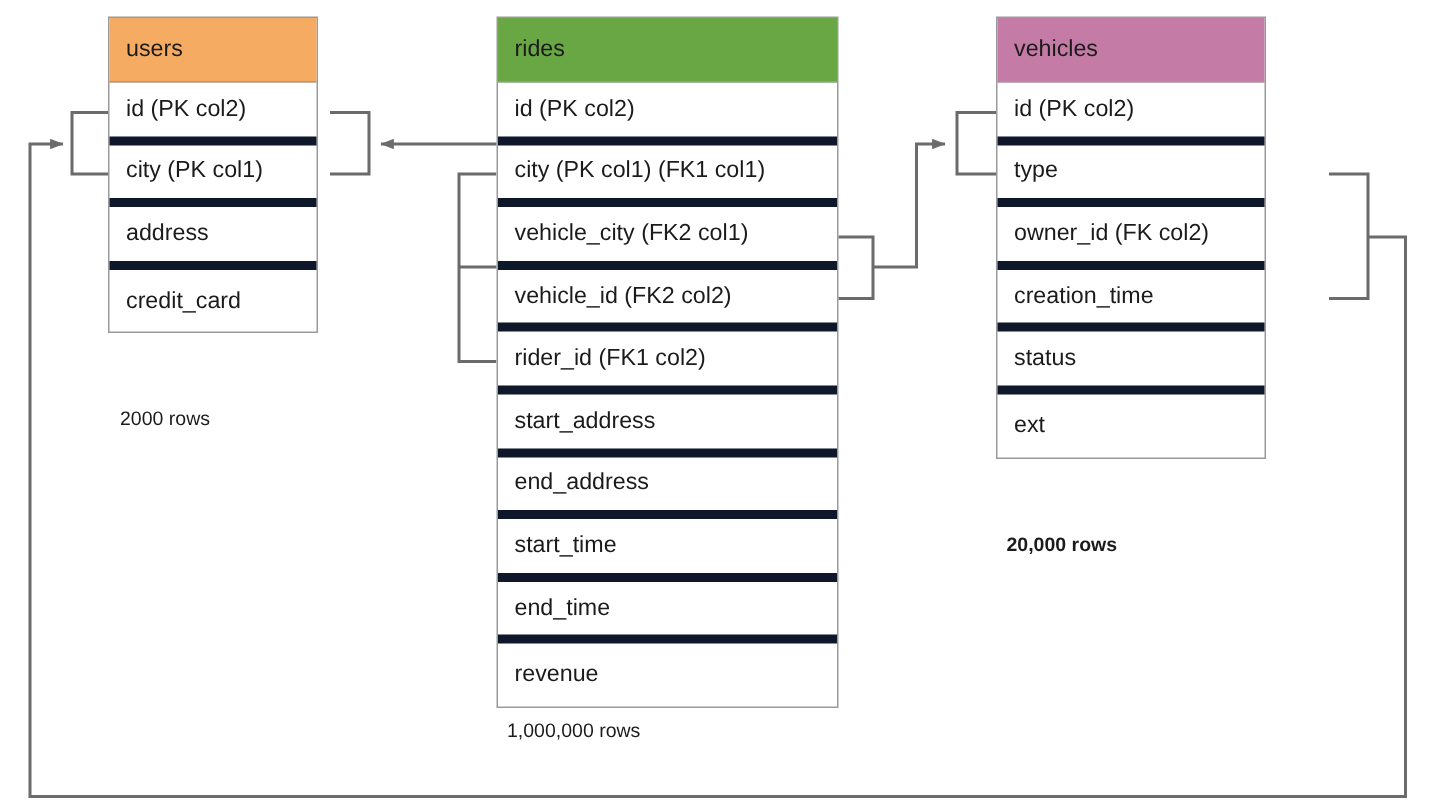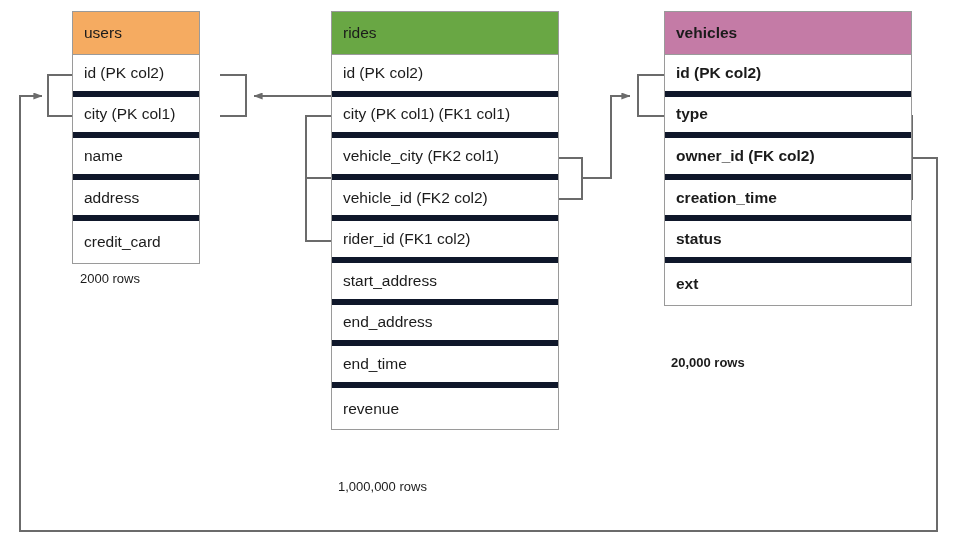--- a/index.html
+++ b/index.html
@@ -46,23 +46,23 @@
   .entity-row.last { border-bottom: none; }
 
   .row-count {
     position: absolute;
     font-size: 13px;
     color: #1b1b1b;
     white-space: nowrap;
   }
 
   
-  #entity-users    { left: 72px;  top: 11px;  width: 128px; }
+  #entity-users    { left: 72px;  top: 11px;  width: 140px; }
   #entity-rides    { left: 331px; top: 11px;  width: 228px; }
-  #entity-vehicles { left: 664px; top: 11px;  width: 248px; font-weight: bold; }
+  #entity-vehicles { left: 664px; top: 11px;  width: 180px; }
 
   #rowcount-users    { left: 80px;  top: 271px; }
   #rowcount-rides    { left: 338px; top: 479px; }
   #rowcount-vehicles { left: 671px; top: 355px; font-weight: bold; }
 </style>
 </head>
 <body>
 
 <div id="canvas">
 
@@ -92,35 +92,35 @@
       <path d="M912,158 L937,158 L937,531 L20,531 L20,96 L42,96" marker-end="url(#arrowhead)"></path>
 
       <path d="M72,75 L48,75 L48,116 L72,116"></path>
     </g>
   </svg>
 
   <div class="entity" id="entity-users">
     <div class="entity-header" style="background:#f5ab61">users</div>
     <div class="entity-row">id (PK col2)</div>
     <div class="entity-row">city (PK col1)</div>
-    <div class="entity-row">name</div>
     <div class="entity-row">address</div>
     <div class="entity-row last">credit_card</div>
   </div>
   <div class="row-count" id="rowcount-users">2000 rows</div>
 
   <div class="entity" id="entity-rides">
     <div class="entity-header" style="background:#69a744">rides</div>
     <div class="entity-row">id (PK col2)</div>
     <div class="entity-row">city (PK col1) (FK1 col1)</div>
     <div class="entity-row">vehicle_city (FK2 col1)</div>
     <div class="entity-row">vehicle_id (FK2 col2)</div>
     <div class="entity-row">rider_id (FK1 col2)</div>
     <div class="entity-row">start_address</div>
     <div class="entity-row">end_address</div>
+    <div class="entity-row">start_time</div>
     <div class="entity-row">end_time</div>
     <div class="entity-row last">revenue</div>
   </div>
   <div class="row-count" id="rowcount-rides">1,000,000 rows</div>
 
   <div class="entity" id="entity-vehicles">
     <div class="entity-header" style="background:#c47ba6">vehicles</div>
     <div class="entity-row">id (PK col2)</div>
     <div class="entity-row">type</div>
     <div class="entity-row">owner_id (FK col2)</div>

